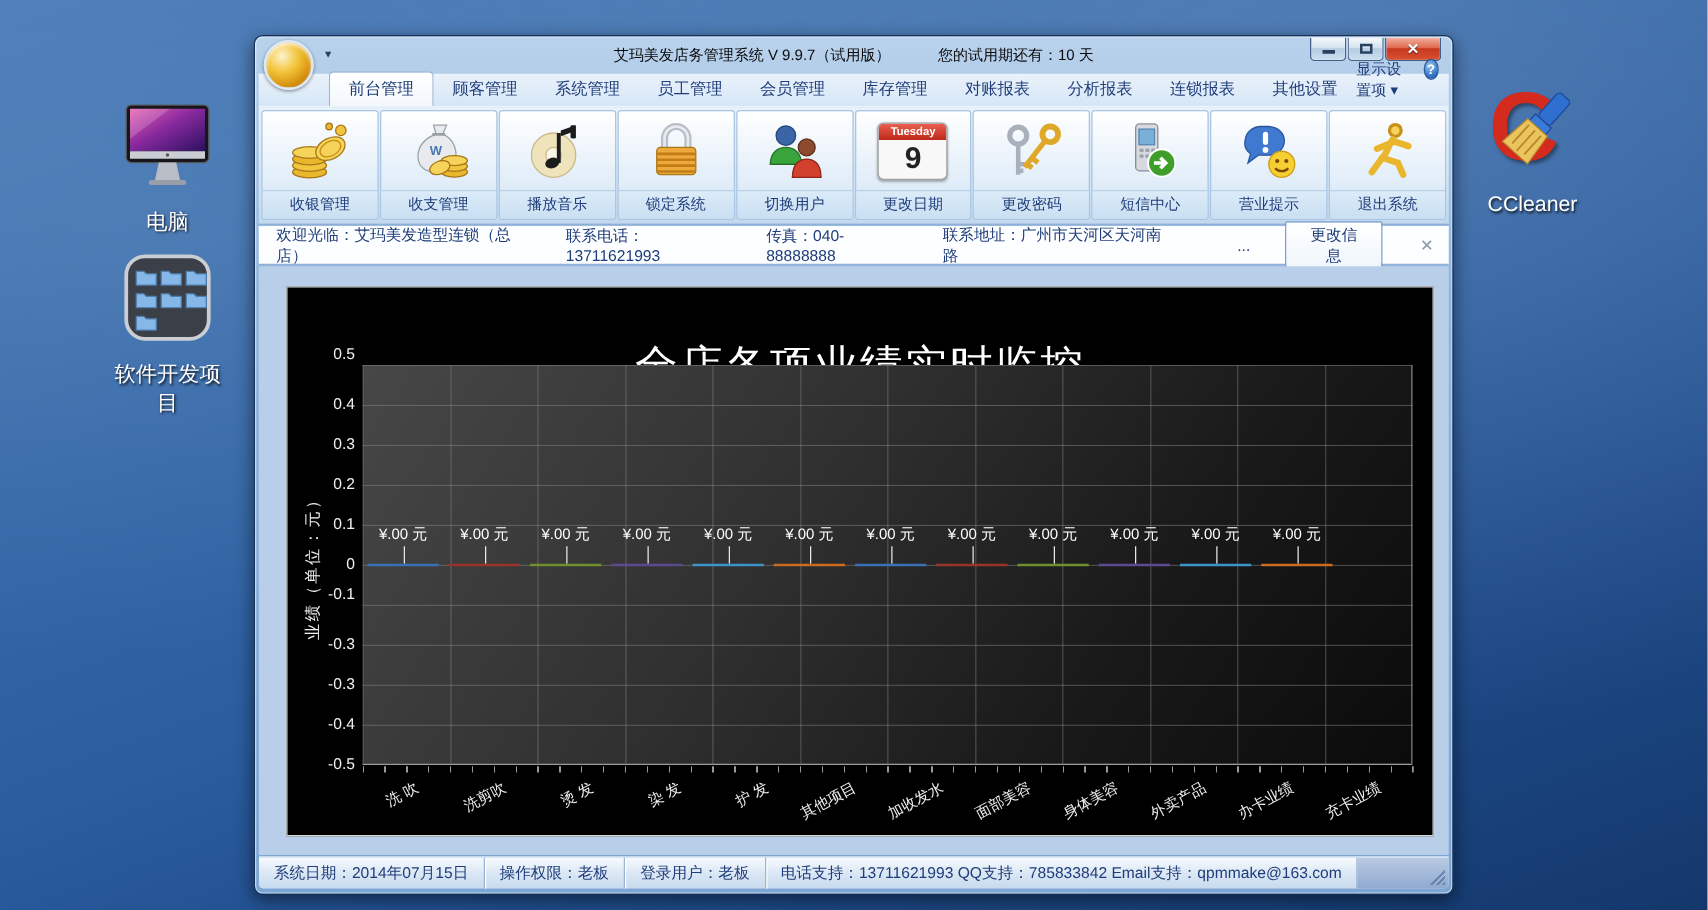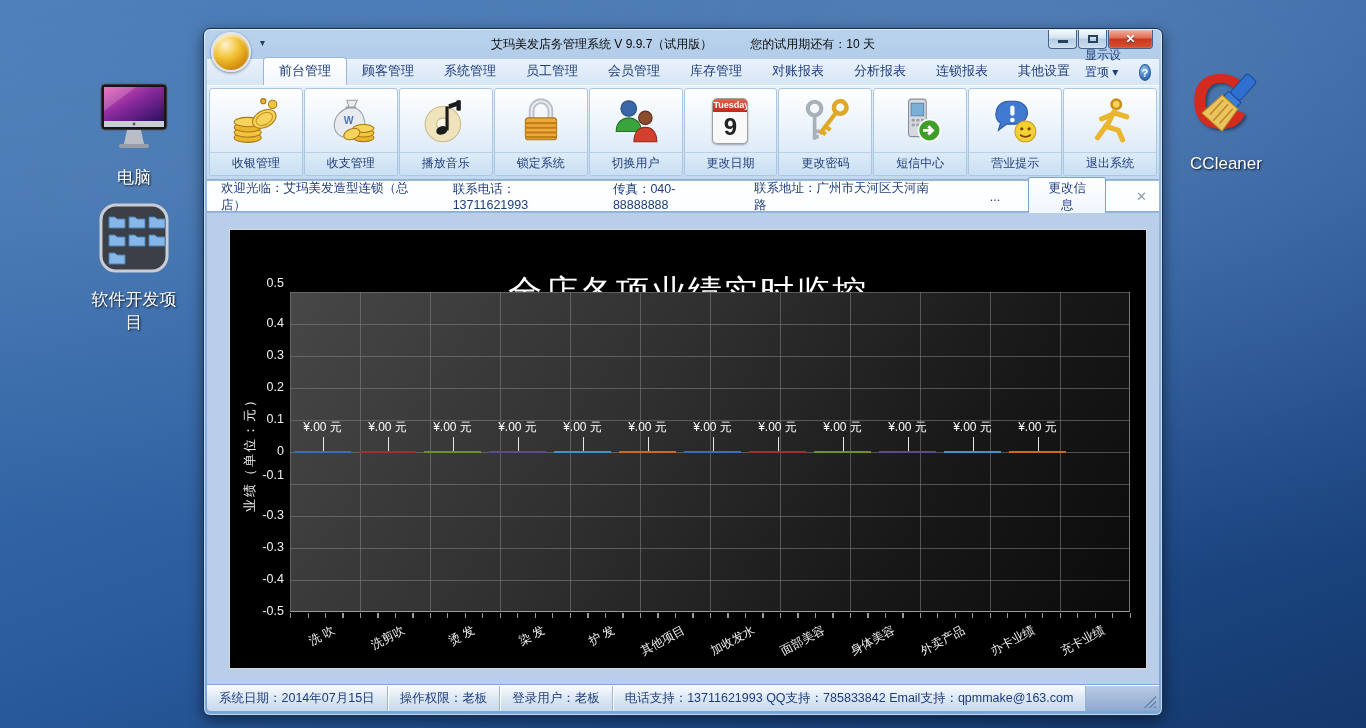--- a/index.html
+++ b/index.html
@@ -55,39 +55,39 @@
 
   
   .tabrow { position:absolute; left:3px; right:3px; top:30px; height:27px;
     background:linear-gradient(#eaf2fb, #d6e6f6);
     border-bottom:1px solid #fff; display:flex; align-items:flex-end;
     padding-left:56px; }
   .tab { padding:4px 15px 5px; font-size:13px; color:#1f3d7a; white-space:nowrap;
     border-radius:4px 4px 0 0; }
   .tab.active { background:linear-gradient(#ffffff,#f2f7fc);
     border:1px solid #9ab6d6; border-bottom:none; color:#1a3a78; }
-  .tab-right { margin-left:auto; display:flex; align-items:flex-end; gap:6px;
+  .tab-right { margin-left:auto; display:flex; align-items:flex-start; gap:6px;
     padding:2px 8px 4px 0; font-size:12px; color:#1f3d7a; }
   .helpdot { width:17px; height:17px; border-radius:50%;
     background:radial-gradient(circle at 35% 30%, #9cc6ee, #3a7ac8 60%, #2a5aa0);
     color:#fff; font-size:11px; font-weight:bold; text-align:center; line-height:17px;
     border:1px solid #2a5a98; }
 
   
   .toolbar { position:absolute; left:3px; right:3px; top:57px; height:94px;
     background:linear-gradient(#e9f2fb, #cfe2f4 70%, #c2d8ee);
     border-bottom:1px solid #8fb0d4; display:flex; gap:1px; padding:2px 2px 3px; }
   .tbtn { flex:1; display:flex; flex-direction:column; align-items:center;
     border:1px solid #aac6e2; border-radius:3px;
     background:linear-gradient(#ffffff, #e6f0fa 55%, #d2e4f4); overflow:hidden; }
   .tbtn .ic { flex:1; display:flex; align-items:center; justify-content:center; width:100%; }
   .tbtn .tl { width:100%; text-align:center; font-size:12px; color:#1f3d7a;
     padding:2px 0 3px; background:linear-gradient(#dcebf8,#cadff2);
     border-top:1px solid #b8d0e8; white-space:nowrap; }
-  .cal { width:36px; height:46px; border:1px solid #a0a0a0; border-radius:5px;
+  .cal { width:56px; height:46px; border:1px solid #a0a0a0; border-radius:5px;
     background:#f8f8f8; overflow:hidden; box-shadow:0 1px 2px rgba(0,0,0,.3); }
   .cal .wd { background:linear-gradient(#e86050,#c02818); color:#fff; font-size:9px;
     font-weight:bold; text-align:center; padding:1px 0 2px; }
   .cal .dy { text-align:center; font-size:24px; font-weight:bold; color:#222; line-height:30px; }
 
   
   .infobar { position:absolute; left:3px; right:3px; top:152px; height:31px;
     background:#fdfeff; border-top:1px solid #fff; border-bottom:1px solid #8fb0d4;
     display:flex; align-items:center; gap:28px; padding:0 10px 0 14px;
     font-size:12.5px; color:#1f3d7a; }

